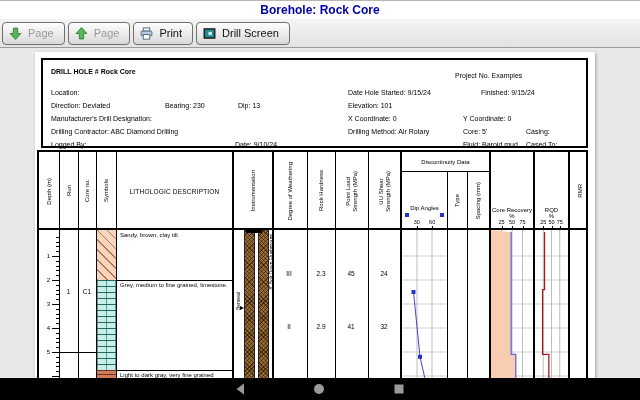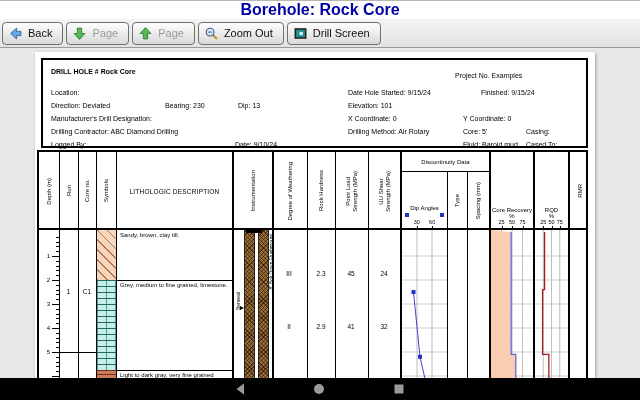--- a/index.html
+++ b/index.html
@@ -2,21 +2,21 @@
 <html><head>
 <meta charset="utf-8">
 <style>
   * { margin:0; padding:0; box-sizing:border-box; }
   html,body { width:640px; height:400px; overflow:hidden; }
   body { font-family:"Liberation Sans", sans-serif; background:#e8e8e8; position:relative; }
 
   
   .titlebar { position:absolute; left:0; top:0; width:640px; height:19px; background:#ffffff;
               border-top:1px solid #b5b5b5; display:flex; align-items:center; justify-content:center; }
-  .titlebar .app-title { font-size:16px; font-weight:bold; color:#0000A8; }
+  .titlebar .app-title { font-size:12px; font-weight:bold; color:#0000A8; }
 
   
   .toolbar { position:absolute; left:0; top:19px; width:640px; height:29px;
              background:linear-gradient(#f4f4f4,#e2e2e2); border-bottom:1px solid #9a9a9a;
              display:flex; align-items:center; padding-left:2px; gap:3px; }
   .tbtn { height:23px; border:1px solid #6f6f6f; border-radius:4px;
           background:linear-gradient(#fefefe,#d9d9d9); display:flex; align-items:center;
           padding:0 10px 0 6px; gap:6px; font-family:inherit; cursor:pointer; }
   .tbtn .tlabel { font-size:11px; color:#111; }
   .tbtn.disabled .tlabel { color:#999; }
@@ -102,53 +102,45 @@
   .nav-ic { position:absolute; top:4px; cursor:pointer; }
 </style>
 </head>
 <body>
 
 <div class="titlebar">
   <span class="app-title">Borehole: Rock Core</span>
 </div>
 
 <div class="toolbar">
-  <button class="tbtn">
-    <span class="ticon">
-      <svg viewBox="0 0 12 12" width="13" height="13">
-          <path d="M7 1 L1.5 6 L7 11 L7 8 H11 V4 H7 Z" fill="#6aa7e0" stroke="#2e6da4" stroke-width="0.9"></path>
-        </svg>
-    </span>
-    <span class="tlabel">Back</span>
-  </button>
   <button class="tbtn disabled">
     <span class="ticon">
       <svg viewBox="0 0 12 12" width="13" height="13">
           <path d="M4 1 H8 V6 H11 L6 11.5 L1 6 H4 Z" fill="#57b857" stroke="#2e7d32" stroke-width="0.8"></path>
         </svg>
     </span>
     <span class="tlabel">Page</span>
   </button>
   <button class="tbtn disabled">
     <span class="ticon">
       <svg viewBox="0 0 12 12" width="13" height="13">
           <path d="M4 11 H8 V6 H11 L6 0.5 L1 6 H4 Z" fill="#57b857" stroke="#2e7d32" stroke-width="0.8"></path>
         </svg>
     </span>
     <span class="tlabel">Page</span>
   </button>
   <button class="tbtn">
     <span class="ticon">
       <svg viewBox="0 0 12 12" width="13" height="13">
-        <line x1="7" y1="7" x2="11" y2="11" stroke="#c8922e" stroke-width="2"></line>
-        <circle cx="4.7" cy="4.7" r="3.6" fill="#d8e9ff" stroke="#35567e" stroke-width="1"></circle>
-        <path d="M3 4.7 H6.4" stroke="#2f62a8" stroke-width="1"></path>
+        <rect x="3" y="0.8" width="6" height="3" fill="#f2f2f2" stroke="#46607e" stroke-width="0.8"></rect>
+        <rect x="1" y="3.8" width="10" height="4.4" rx="0.8" fill="#b9c8dd" stroke="#46607e" stroke-width="0.8"></rect>
+        <rect x="3" y="7" width="6" height="4.2" fill="#ffffff" stroke="#46607e" stroke-width="0.8"></rect>
       </svg>
     </span>
-    <span class="tlabel">Zoom Out</span>
+    <span class="tlabel">Print</span>
   </button>
   <button class="tbtn">
     <span class="ticon">
       <svg viewBox="0 0 12 12" width="13" height="13">
         <rect x="1.2" y="1.8" width="9.6" height="8.4" fill="#1d8f8f" stroke="#222" stroke-width="1.4"></rect>
         <rect x="5" y="4.5" width="3.2" height="3" fill="#cfeeee"></rect>
       </svg>
     </span>
     <span class="tlabel">Drill Screen</span>
   </button>

